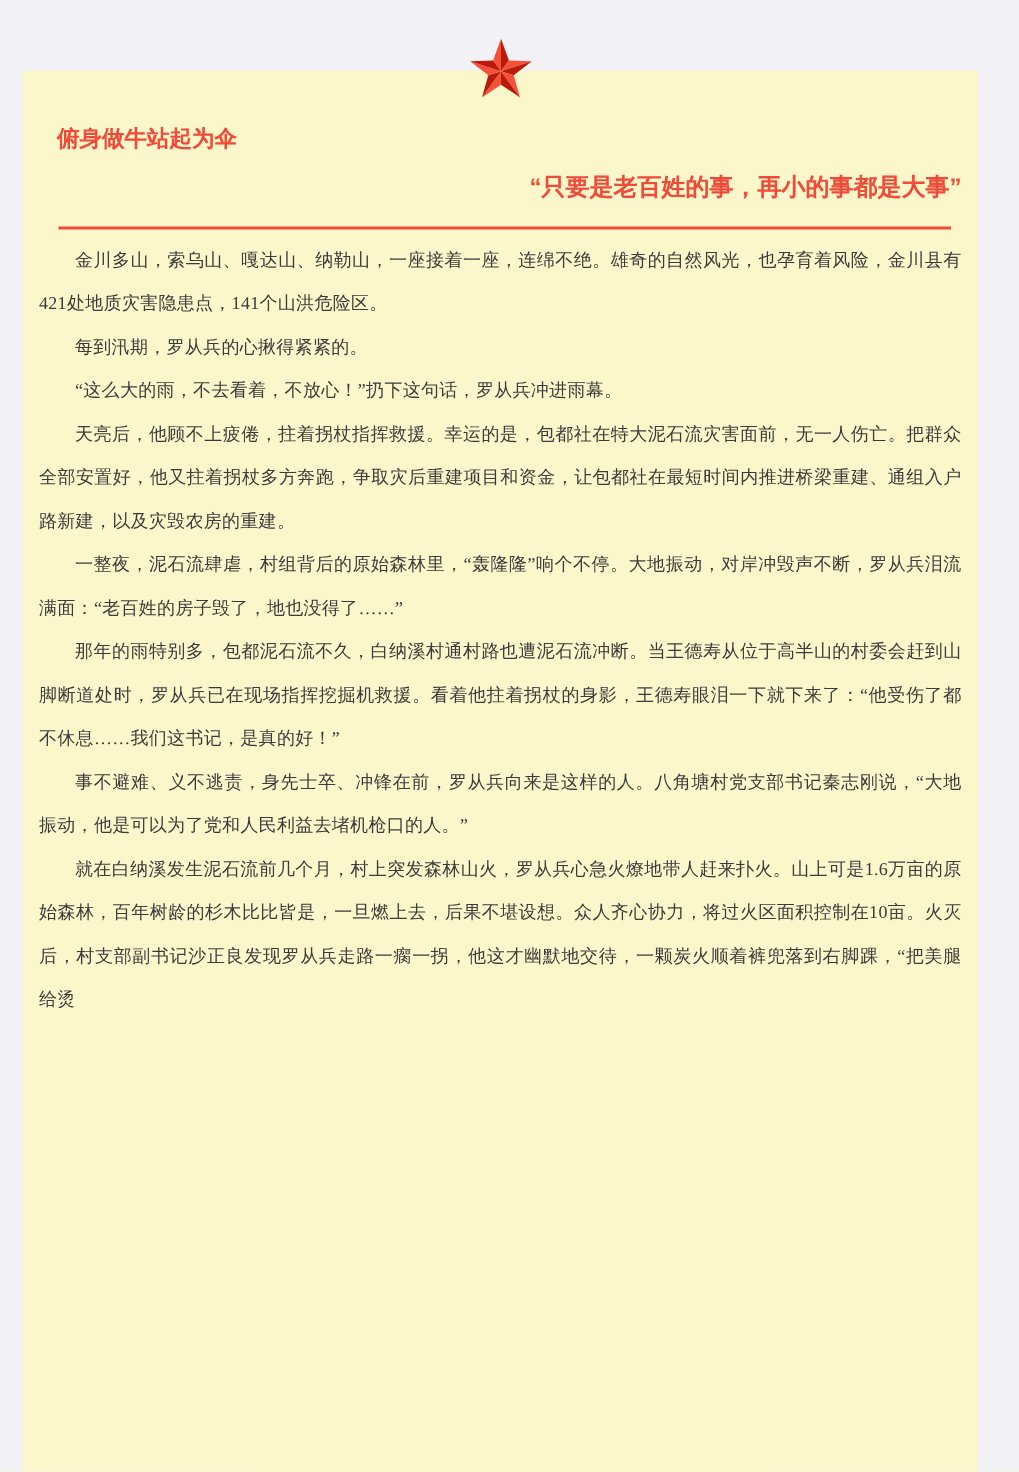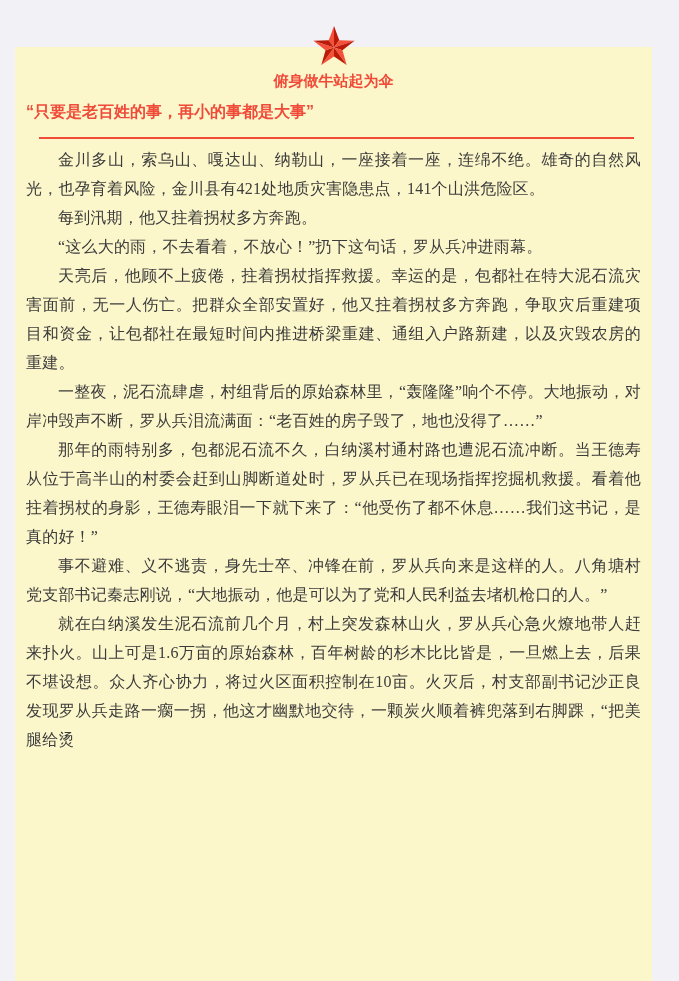--- a/index.html
+++ b/index.html
@@ -25,46 +25,45 @@
   }
   .star{
     position:absolute;
     top:-23px;left:50%;
     transform:translateX(-50%);
     width:47px;height:47px;
     line-height:0;
   }
   .star svg{width:47px;height:47px;}
   h1.title{
-    margin:0;
-    text-align:center;
+    margin:12px;
     font-family:"Liberation Sans","DejaVu Sans",sans-serif;
     font-weight:bold;
     font-size:15px;
     line-height:20px;
     color:var(--accent);
   }
   h2.subtitle{
     margin:10px 0 0 0;
-    text-align:left;
+    text-align:right;
     font-family:"Liberation Sans","DejaVu Sans",sans-serif;
     font-weight:bold;
     font-size:16px;
     line-height:22px;
     color:var(--accent);
   }
   .divider{
     height:2px;
     background:var(--accent);
     margin:14px 7px 0 13px;           
   }
   .article{margin-top:6px;}
   .article p{
     margin:0;
-    font-size:16px;
+    font-size:12px;
     line-height:29px;
     letter-spacing:0.2px;
     color:var(--text);
     text-align:justify;
     text-indent:2em;
   }
 </style>
 </head>
 <body>
 
@@ -86,21 +85,21 @@
         <polygon points="-21.9,-7.1 -5.6,-7.7 0,0" fill="#ba1a08"></polygon>
       </svg>
     </div>
 
     <h1 class="title">俯身做牛站起为伞</h1>
     <h2 class="subtitle">“只要是老百姓的事，再小的事都是大事”</h2>
     <div class="divider"></div>
 
     <div class="article" id="article-body">
         <p>金川多山，索乌山、嘎达山、纳勒山，一座接着一座，连绵不绝。雄奇的自然风光，也孕育着风险，金川县有421处地质灾害隐患点，141个山洪危险区。</p>
-        <p>每到汛期，他又拄着拐杖多方奔跑。</p>
+        <p>每到汛期，罗从兵的心揪得紧紧的。</p>
         <p>“这么大的雨，不去看着，不放心！”扔下这句话，罗从兵冲进雨幕。</p>
         <p>天亮后，他顾不上疲倦，拄着拐杖指挥救援。幸运的是，包都社在特大泥石流灾害面前，无一人伤亡。把群众全部安置好，他又拄着拐杖多方奔跑，争取灾后重建项目和资金，让包都社在最短时间内推进桥梁重建、通组入户路新建，以及灾毁农房的重建。</p>
         <p>一整夜，泥石流肆虐，村组背后的原始森林里，“轰隆隆”响个不停。大地振动，对岸冲毁声不断，罗从兵泪流满面：“老百姓的房子毁了，地也没得了……”</p>
         <p>那年的雨特别多，包都泥石流不久，白纳溪村通村路也遭泥石流冲断。当王德寿从位于高半山的村委会赶到山脚断道处时，罗从兵已在现场指挥挖掘机救援。看着他拄着拐杖的身影，王德寿眼泪一下就下来了：“他受伤了都不休息……我们这书记，是真的好！”</p>
         <p>事不避难、义不逃责，身先士卒、冲锋在前，罗从兵向来是这样的人。八角塘村党支部书记秦志刚说，“大地振动，他是可以为了党和人民利益去堵机枪口的人。”</p>
         <p>就在白纳溪发生泥石流前几个月，村上突发森林山火，罗从兵心急火燎地带人赶来扑火。山上可是1.6万亩的原始森林，百年树龄的杉木比比皆是，一旦燃上去，后果不堪设想。众人齐心协力，将过火区面积控制在10亩。火灭后，村支部副书记沙正良发现罗从兵走路一瘸一拐，他这才幽默地交待，一颗炭火顺着裤兜落到右脚踝，“把美腿给烫</p>
       </div>
 
   </div>
 </div>

